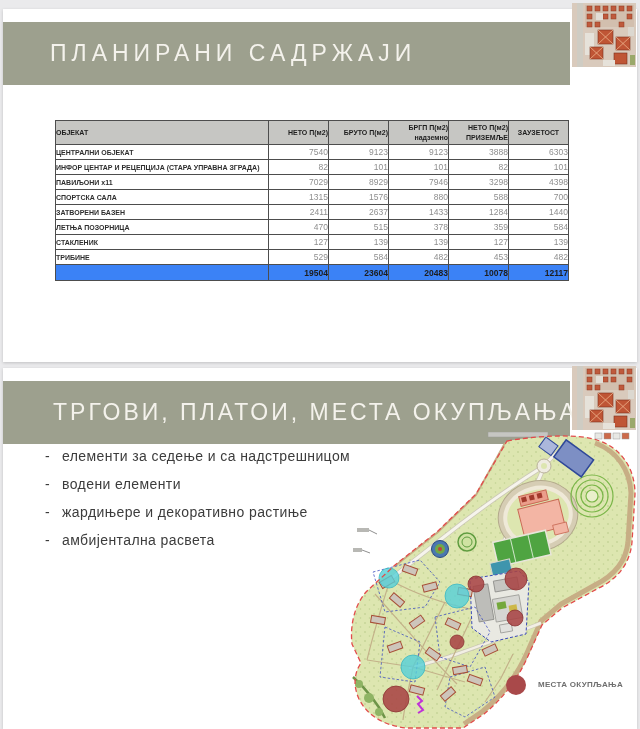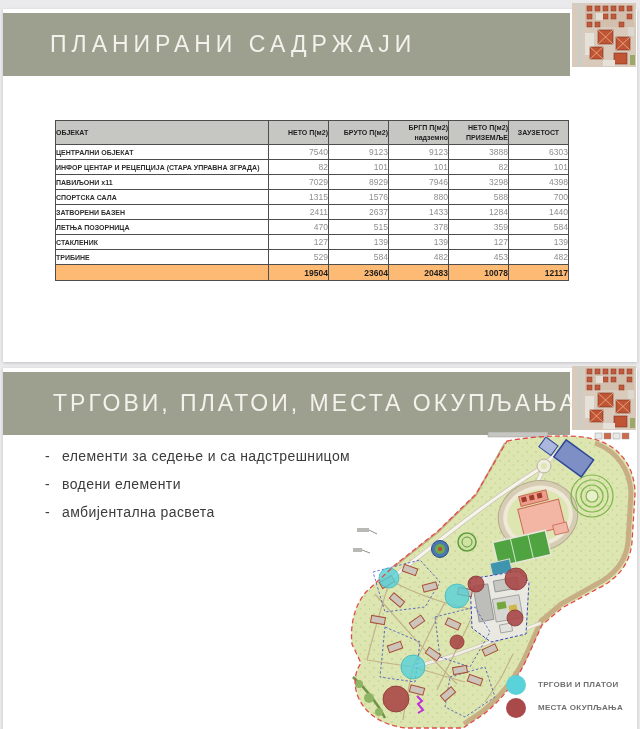--- a/index.html
+++ b/index.html
@@ -10,21 +10,21 @@
     font-family:"Liberation Sans", sans-serif;
     overflow:hidden;
   }
   .slide{
     position:absolute;left:3px;width:634px;background:#ffffff;
     box-shadow:0 1px 3px rgba(0,0,0,.18);
   }
   #slide1{top:9px;height:353px;}
   #slide2{top:368px;height:361px;}
   .titlebar{
-    position:absolute;left:0;top:4px;width:567px;height:63px;
+    position:absolute;left:0;top:13px;width:567px;height:63px;
     background:#9da08e;
   }
   .slide-title{
     margin:0;font-weight:400;color:#f4f2ec;font-size:23px;
     line-height:63px;white-space:nowrap;
   }
   #slide1 .slide-title{padding-left:47px;letter-spacing:5px;}
   #slide2 .slide-title{padding-left:50px;letter-spacing:3px;border-radius:15px;}
   .corner-thumb{position:absolute;width:64px;height:64px;overflow:hidden;}
   #slide1 .corner-thumb{left:569px;top:-6px;}
@@ -42,21 +42,21 @@
   table.areas th{
     background:#c6c6c3;color:#1d1d1d;font-size:7px;font-weight:bold;
     height:23px;white-space:pre-line;line-height:1.3;
   }
   th.h-left{text-align:left;padding-left:3px;}
   th.h-right{text-align:right;padding-right:3px;}
   th.h-center{text-align:center;}
   table.areas td{height:14px;background:#ffffff;}
   td.cell-label{font-size:7px;font-weight:bold;color:#2e2e2e;text-align:left;padding-left:3px;}
   td.cell-num{font-size:8.5px;color:#8e8e8e;text-align:right;padding-right:3px;}
-  tr.total-row td{background:#fdba74;height:15px;}
+  tr.total-row td{background:#3b82f6;height:15px;}
   tr.total-row td.cell-num{color:#1d1d1d;font-weight:bold;}
 
   
   .bullets{
     position:absolute;left:42px;top:80px;margin:0;padding:0;list-style:none;
     width:320px;
   }
   .bullets li{
     display:flex;align-items:flex-start;
     font-size:14px;color:#3c3c3c;letter-spacing:.4px;
@@ -265,20 +265,23 @@
   </div>
 
   <ul class="bullets">
     <li>
         <span>елементи за седење и са надстрешницом</span>
       </li>
     <li>
         <span>водени елементи</span>
       </li>
     <li>
+        <span>жардињере и декоративно растиње</span>
+      </li>
+    <li>
         <span>амбијентална расвета</span>
       </li>
   </ul>
 
   <div class="map-wrap">
     <svg width="295" height="297" viewBox="0 0 295 297">
       <defs>
         <pattern id="treedots" width="9" height="9" patternUnits="userSpaceOnUse">
           <circle cx="2" cy="2" r="1" fill="#afc47e"></circle>
           <circle cx="6.5" cy="6" r="0.8" fill="#a5bd74"></circle>
@@ -433,21 +436,17 @@
         <circle cx="112" cy="210" r="7"></circle>
         <circle cx="51" cy="267" r="13"></circle>
       </g>
 
       <path d="M162,9 C196,3 234,2 252,8 C277,16 290,37 290,62 L287,110 C285,133 271,148 252,157 L217,176 L197,193 L183,224 C172,249 157,267 139,282 L118,296 L62,296 C41,294 23,285 14,267 C8,254 9,241 16,231 L7,212 C5,194 9,174 21,160 L50,133 L93,99 L131,62 Z" fill="none" stroke="#e24b4b" stroke-width="1.3" stroke-dasharray="5 3"></path>
     </svg>
   </div>
 
   <div class="legend">
     <div class="legend-row">
-      <span class="legend-dot trg"></span>
-      <span class="legend-label">ТРГОВИ И ПЛАТОИ</span>
-    </div>
-    <div class="legend-row">
       <span class="legend-dot mesta"></span>
       <span class="legend-label">МЕСТА ОКУПЉАЊА</span>
     </div>
   </div>
 </section>
 
 </body></html>

